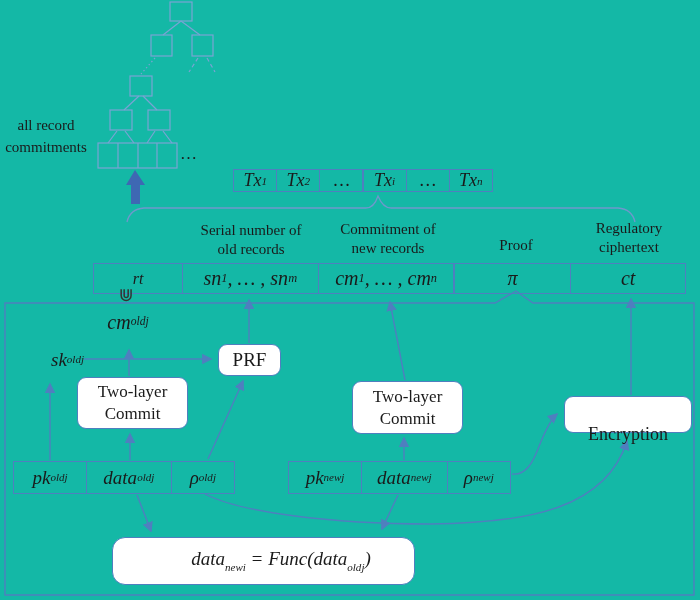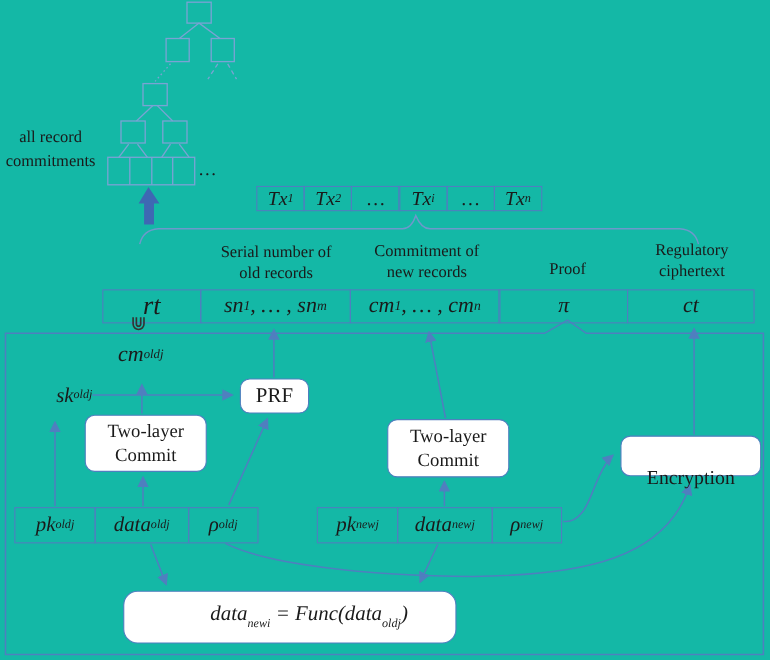--- a/index.html
+++ b/index.html
@@ -115,21 +115,21 @@
   </div>
   <div class="abs caption" style="left:466px;top:236px;width:100px;">
     <div>Proof</div>
   </div>
   <div class="abs caption" style="left:568px;top:219px;width:122px;">
     <div>Regulatory</div>
     <div>ciphertext</div>
   </div>
 
   <div class="abs cellrow" style="left:93px;top:263px;width:593px;height:31px;">
-    <div class="cell math mathtext" style="flex:0 0 90px;font-size:24px;">rt</div>
+    <div class="cell math mathtext" style="flex:0 0 90px;font-size:16px;">rt</div>
     <div class="cell math mathtext" style="flex:0 0 137px;font-size:20px;">sn<span class="msub">1</span>, … , sn<span class="msub">m</span></div>
     <div class="cell math mathtext" style="flex:0 0 137px;font-size:20px;">cm<span class="msub">1</span>, … , cm<span class="msub">n</span></div>
     <div class="cell math mathtext" style="flex:0 0 118px;font-size:20px;">π</div>
     <div class="cell math mathtext" style="flex:1 1 auto;font-size:20px;">ct</div>
   </div>
 
   <div class="abs" style="left:114px;top:284px;width:24px;text-align:center;font-family:'DejaVu Sans',sans-serif;font-size:18px;color:#333;">⋓</div>
   <div class="abs math mathtext" style="left:96px;top:305px;width:64px;height:34px;display:flex;align-items:center;justify-content:center;font-size:20px;">cm<span class="ss">
         <span>old</span>
         <span>j</span>

